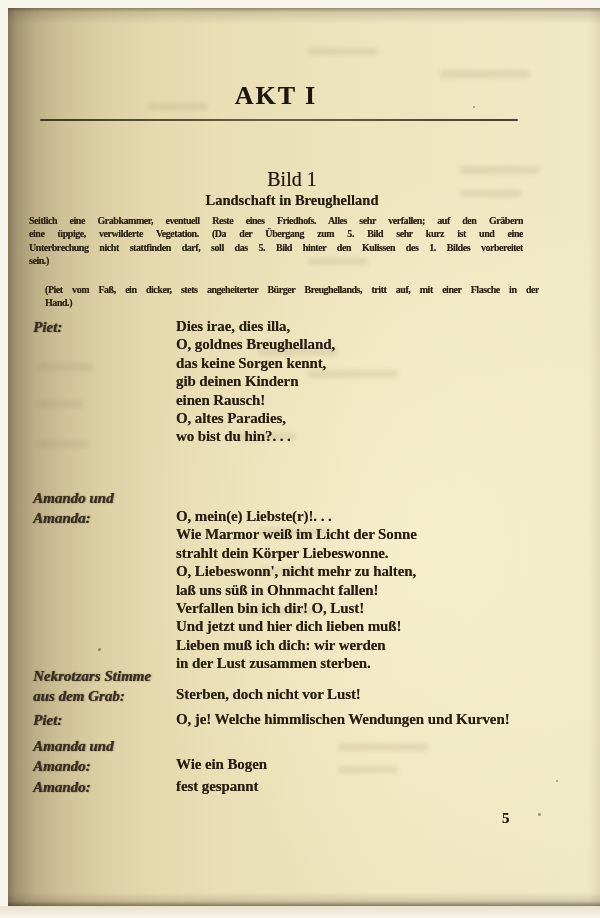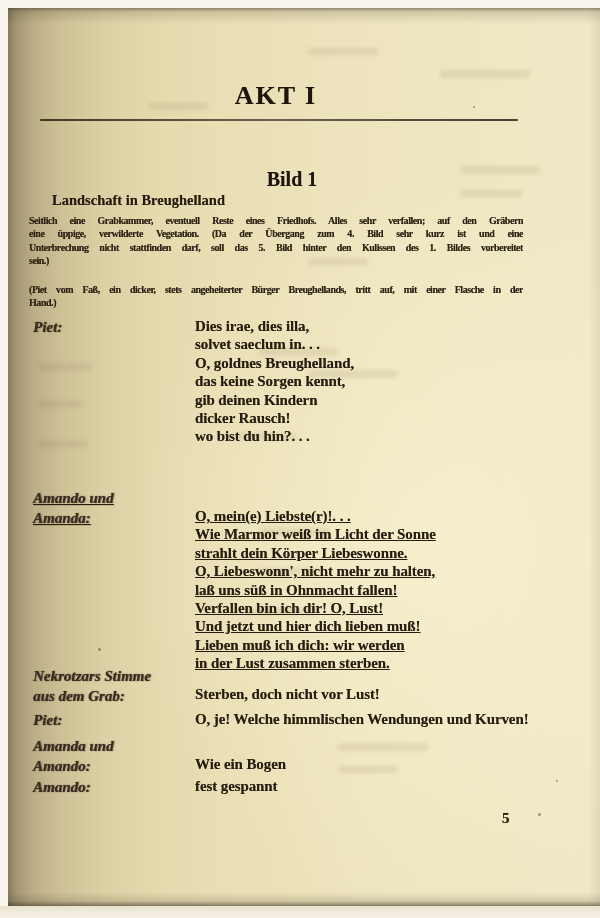--- a/index.html
+++ b/index.html
@@ -42,52 +42,52 @@
     position:absolute; top:73px; left:28px; width:480px; margin:0;
     text-align:center; font-size:26px; font-weight:700; letter-spacing:2px; color:#1e160c;
   }
   .rule {
     position:absolute; top:111px; left:32px; width:478px; height:2px;
     background:linear-gradient(90deg, rgba(40,32,20,0.85), rgba(58,48,34,0.72) 50%, rgba(40,32,20,0.85));
     border-radius:1px;
   }
   .scene-title {
     position:absolute; top:160px; left:44px; width:480px; margin:0;
-    text-align:center; font-size:20px; font-weight:700; color:#1e160c;
+    text-align:center; font-size:20px; font-weight:400; color:#1e160c;
   }
   .scene-subtitle {
     position:absolute; top:184px; left:44px; width:480px; margin:0;
-    text-align:left; font-size:14.5px; font-weight:700; color:#241b0f;
+    text-align:center; font-size:14.5px; font-weight:700; color:#241b0f;
   }
   .stage {
     position:absolute; left:21px; width:494px;
     font-size:10px; font-weight:700; letter-spacing:-0.45px; word-spacing:-1.2px;
     line-height:13.4px; color:#2b2213;
   }
   .stage-1 { top:206px; }
-  .stage-2 { top:275px; }
+  .stage-2 { top:275px;margin-left:16px; }
   .jline { text-align:justify; height:13.4px; overflow:hidden; }
   .jline::after { content:""; display:inline-block; width:100%; height:0; }
   .jline.noj { text-align:left; }
   .jline.noj::after { content:none; }
   .dialogue { position:absolute; inset:0; }
   .dialogue-row { position:absolute; left:25px; right:8px; display:flex; }
   .speaker {
     flex:0 0 143px; width:143px;
     font-style:italic; font-weight:700; font-size:15px; line-height:20px;
     color:#372c1f; white-space:nowrap;
     filter:blur(0.4px);
     text-shadow:0.7px 0.2px 1.2px rgba(55,44,31,0.85);
   }
   .speech {
     flex:1; font-size:15px; font-weight:700; line-height:18.4px;
     letter-spacing:-0.1px; color:#261d10;
   }
   .speech.pad2 { padding-top:19px; }
-  .speech .line { white-space:nowrap;margin-left:19px; }
+  .speech .line { white-space:nowrap; }
   .dir-after {
     margin-top:1px; font-weight:700;
     font-size:11.8px; line-height:15.2px; letter-spacing:-0.35px; word-spacing:-1px;
     color:#2b2213;
   }
   .dir-after .dline { white-space:nowrap; }
   .page-number {
     position:absolute; top:802px; left:494px;
     font-size:15px; font-weight:700; color:#241b0f;
   }
@@ -128,45 +128,45 @@
     </div>
 
   <h1 class="act-title">AKT I</h1>
   <div class="rule"></div>
 
   <h2 class="scene-title">Bild 1</h2>
   <h3 class="scene-subtitle">Landschaft in Breughelland</h3>
 
   <div class="stage stage-1" id="stage1">
       <div class="jline">Seitlich eine Grabkammer, eventuell Reste eines Friedhofs. Alles sehr verfallen; auf den Gräbern</div>
-      <div class="jline">eine üppige, verwilderte Vegetation. (Da der Übergang zum 4. Bild sehr kurz ist und eine</div>
+      <div class="jline">eine üppige, verwilderte Vegetation. (Da der Übergang zum 5. Bild sehr kurz ist und eine</div>
       <div class="jline">Unterbrechung nicht stattfinden darf, soll das 5. Bild hinter den Kulissen des 1. Bildes vorbereitet</div>
       <div class="jline noj">sein.)</div>
     </div>
   <div class="stage stage-2" id="stage2">
       <div class="jline">(Piet vom Faß, ein dicker, stets angeheiterter Bürger Breughellands, tritt auf, mit einer Flasche in der</div>
       <div class="jline noj">Hand.)</div>
     </div>
 
   <div class="dialogue" id="dialogue">
       <div class="dialogue-row" style="top: 309px;">
         <div class="speaker">
           <div>Piet:</div>
         </div>
         <div class="speech">
           <div class="line">Dies irae, dies illa,</div>
-          <div class="line">solvet saeclum in. . .</div>
           <div class="line">O, goldnes Breughelland,</div>
           <div class="line">das keine Sorgen kennt,</div>
           <div class="line">gib deinen Kindern</div>
-          <div class="line">dicker Rausch!</div>
+          <div class="line">einen Rausch!</div>
+          <div class="line">O, altes Paradies,</div>
           <div class="line">wo bist du hin?. . .</div>
         </div>
       </div>
-      <div class="dialogue-row" style="top: 480px; text-decoration: underline;">
+      <div class="dialogue-row" style="top: 480px;">
         <div class="speaker">
           <div>Amando und</div>
           <div>Amanda:</div>
         </div>
         <div class="speech pad2">
           <div class="line">O, mein(e) Liebste(r)!. . .</div>
           <div class="line">Wie Marmor weiß im Licht der Sonne</div>
           <div class="line">strahlt dein Körper Liebeswonne.</div>
           <div class="line">O, Liebeswonn', nicht mehr zu halten,</div>
           <div class="line">laß uns süß in Ohnmacht fallen!</div>

